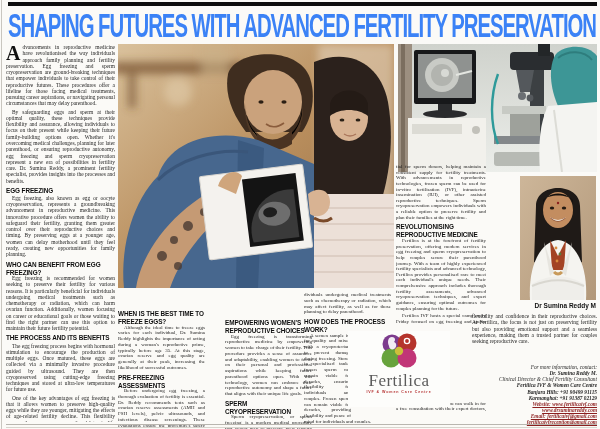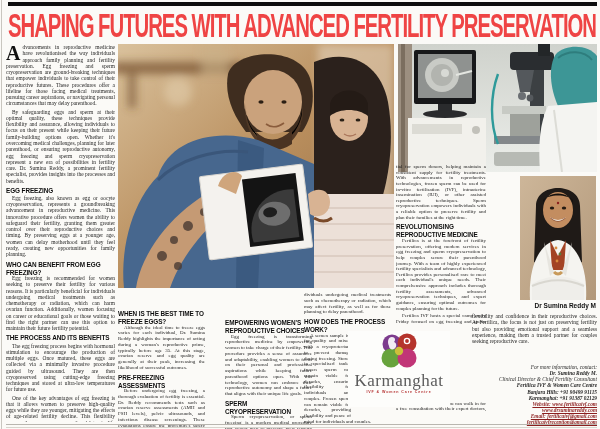--- a/index.html
+++ b/index.html
@@ -2,21 +2,21 @@
 <html><head>
 <meta charset="utf-8">
 <style>
   html,body{margin:0;padding:0;background:#e9e7e2;}
   #page{position:relative;width:600px;height:429px;background:#fbfaf7;overflow:hidden;
         font-family:"Liberation Serif",serif;color:#1d1d1d;}
   #page::before{content:"";position:absolute;left:1px;top:0;width:1px;height:429px;background:#c9c6bf;}
   .toprule{position:absolute;left:8px;top:2px;width:589px;height:4px;background:#0d0d0d;}
   .headline{position:absolute;left:8px;top:7px;width:589px;height:34px;overflow:visible;
             font-family:"Liberation Sans",sans-serif;font-weight:800;font-size:30px;
-            letter-spacing:-1.5px;white-space:nowrap;color:#ef4444;
+            letter-spacing:-1.5px;white-space:nowrap;color:#3b82f6;
             transform-origin:left top;}
   .hl-inner{display:inline-block;transform-origin:left top;}
   .col{position:absolute;text-align:justify;overflow:hidden;}
   .col p{margin:0 0 2px 0;text-indent:6px;}
   .col p.noindent{text-indent:0;}
   .shead{font-family:"Liberation Sans",sans-serif;font-weight:700;font-size:6.4px;
          line-height:1.02;letter-spacing:-0.1px;color:#0e0e0e;margin:3px 0 1.5px 0;
          text-align:left;text-transform:uppercase;transform:scaleY(1.15);transform-origin:left top;}
   #col1{left:6px;top:44px;width:109px;height:378px;font-size:5.4px;line-height:1.16;}
   #col2{left:118px;top:307px;width:87px;height:131px;font-size:5px;line-height:1.15;}
@@ -214,21 +214,21 @@
       <g>
         <circle cx="15" cy="13" r="9.5" fill="#7d3c8e"></circle>
         <circle cx="30" cy="12" r="9.5" fill="#b5342c"></circle>
         <circle cx="14" cy="27" r="9.5" fill="#67a33c"></circle>
         <circle cx="30" cy="27" r="9.5" fill="#c13577"></circle>
         <circle cx="22" cy="20" r="4.2" fill="#cdbf3a"></circle>
         <circle cx="30" cy="10" r="2.6" fill="none" stroke="#ffffff" stroke-width="1.4"></circle>
         <path d="M15 6 c3 0 4 3 2 5 c3 1 3 5 0 7 c-2 1 -5 0 -5 -3 c-2 -4 -1 -9 3 -9 z" fill="#ffffff" opacity="0.9"></path>
       </g>
     </svg>
-    <div class="logo-name">Karmanghat</div>
+    <div class="logo-name">Fertilica</div>
     <div class="logo-tag">IVF &amp; Women Care Centre</div>
   </div>
 
   <div class="photo" id="doctor-photo">
     <svg width="76" height="124" viewBox="0 0 76 124">
       <defs>
         <linearGradient id="docbg" x1="0" y1="0" x2="1" y2="1">
           <stop offset="0" stop-color="#cdb699"></stop>
             <stop offset="1" stop-color="#b2987a"></stop>
         </linearGradient>

